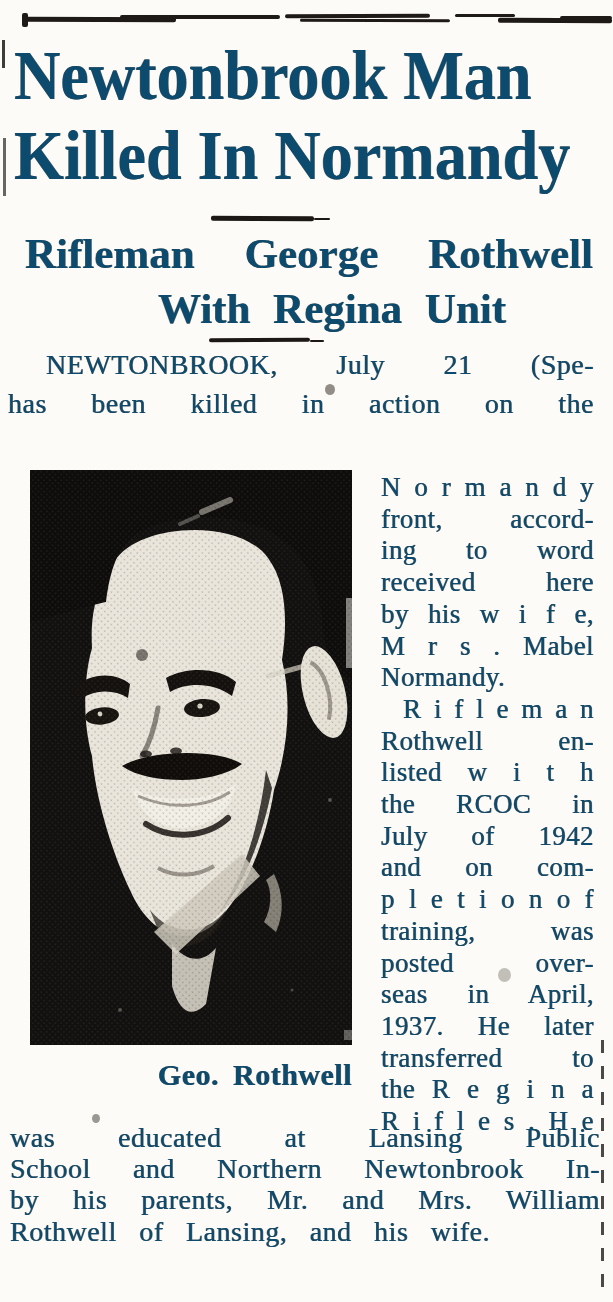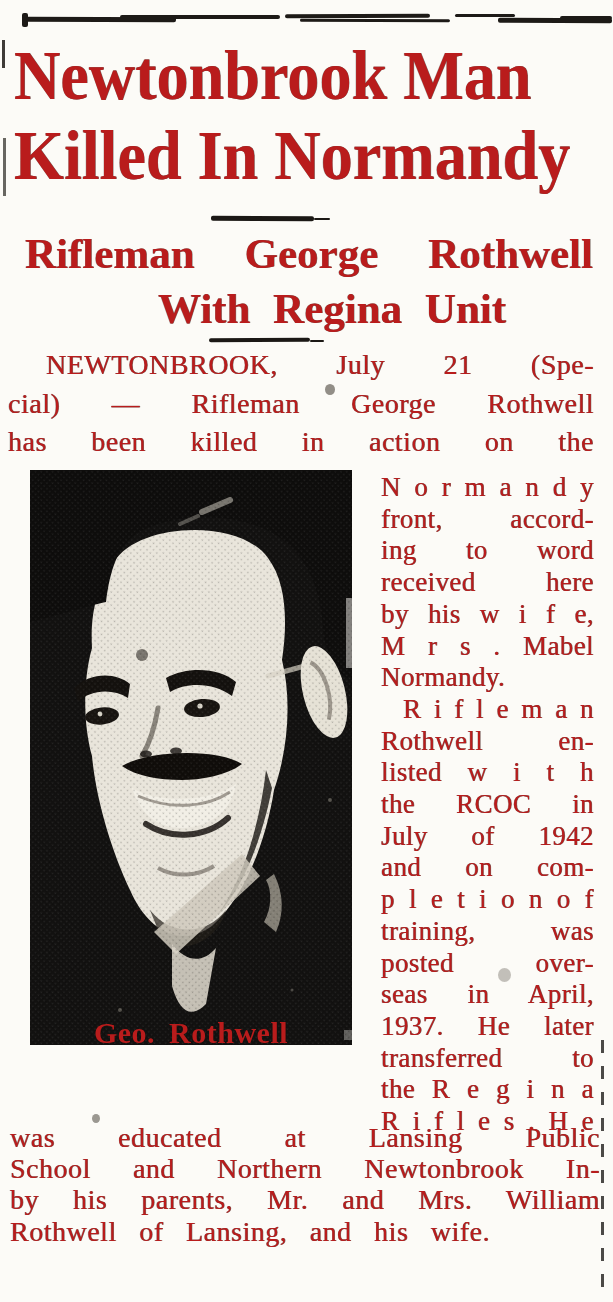--- a/index.html
+++ b/index.html
@@ -1,20 +1,20 @@
 <!DOCTYPE html>
 <html><head>
 <meta charset="utf-8">
 <style>
   html,body{margin:0;padding:0;background:#9b9b9b;}
   .sheet{
     position:relative;width:613px;height:1302px;margin:0;
     background:#fcfbf7;overflow:hidden;
     font-family:"Liberation Serif","DejaVu Serif",serif;
-    color:#b91c1c;
+    color:#0c4a6e;
   }
   .ink{ text-shadow:0.5px 0.4px 0.4px rgba(24,19,13,.55), -0.4px 0.2px 0.3px rgba(24,19,13,.35); }
 
   
   .tear{position:absolute;background:#1d1a17;border-radius:2px;}
 
   
   .rule{position:absolute;background:#1b1815;border-radius:2px;}
 
   
@@ -36,22 +36,22 @@
   }
   .rightcol{
     position:absolute;left:381px;top:472px;width:213px;
     font-size:27px;line-height:31.7px;letter-spacing:.4px;
   }
   .closing{
     position:absolute;left:10px;top:1122px;width:590px;
     font-size:28px;line-height:31.2px;letter-spacing:.5px;
   }
   .caption{
-    position:absolute;left:30px;top:1016px;width:322px;
-    font-size:30px;font-weight:700;text-align:center;
+    position:absolute;left:30px;top:1058px;width:322px;
+    font-size:30px;font-weight:700;text-align:right;
     letter-spacing:.5px;word-spacing:6px;
   }
   .photo{position:absolute;left:30px;top:470px;width:322px;height:575px;}
 
   .jline{ text-align:justify; text-align-last:justify; }
   .al-left{ text-align-last:left; }
   .al-center{ text-align-last:center; word-spacing:12px; }
   .al-left-loose{ text-align-last:left; word-spacing:15px; }
 
   .dashrule{
@@ -89,21 +89,20 @@
   <div class="subhead ink">
       <div class="jline">Rifleman George Rothwell</div>
       <div class="jline al-center" style="text-indent: 46px;">With Regina Unit</div>
     </div>
 
   <div class="rule" style="left:209px;top:338px;width:101px;height:4px;transform:rotate(-.2deg);"></div>
   <div class="rule" style="left:310px;top:340px;width:14px;height:2px;"></div>
 
   <div class="lead ink">
       <div class="jline" style="text-indent: 38px;">NEWTONBROOK, July 21 (Spe-</div>
-      <div class="jline">cial) — Rifleman George Rothwell</div>
       <div class="jline">has been killed in action on the</div>
     </div>
 
   <div class="photo">
     <svg viewBox="0 0 322 575" width="322" height="575" xmlns="http://www.w3.org/2000/svg">
       <defs>
         <pattern id="htb" width="4.6" height="4.6" patternUnits="userSpaceOnUse" patternTransform="rotate(45)">
           <circle cx="1.2" cy="1.2" r="0.85" fill="#000"></circle>
         </pattern>
         <pattern id="htw" width="4" height="4" patternUnits="userSpaceOnUse" patternTransform="rotate(45)">

